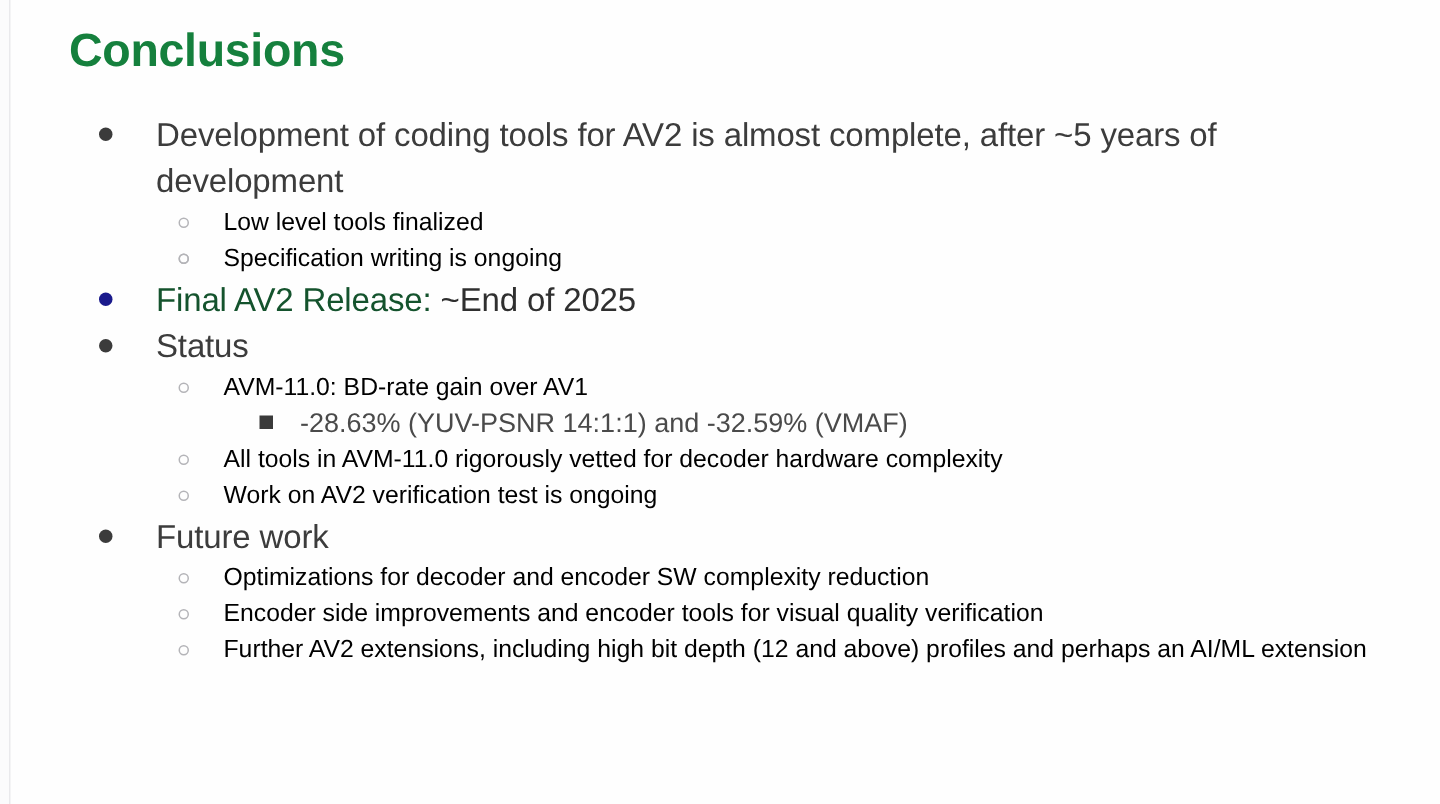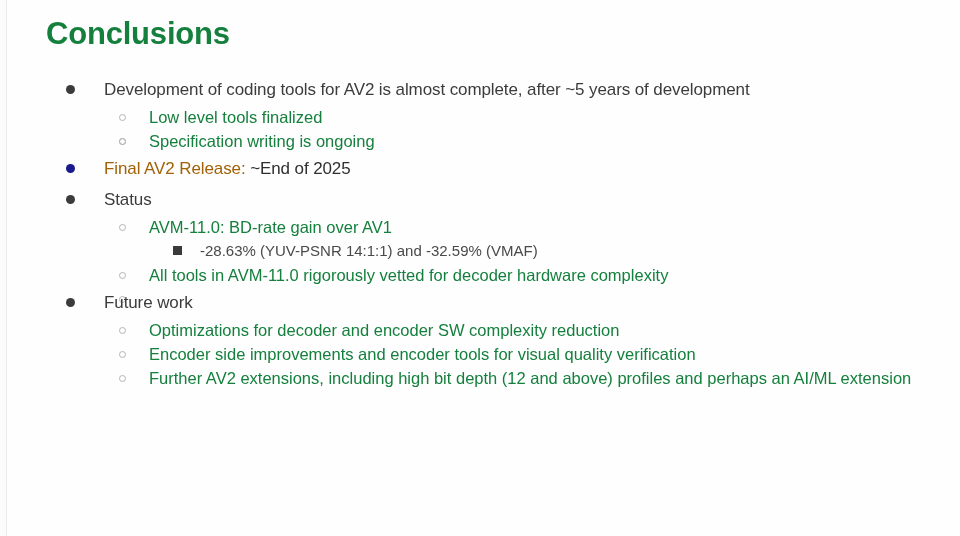--- a/index.html
+++ b/index.html
@@ -90,21 +90,21 @@
     height: 9px;
     border-radius: 50%;
     background: #3b3b3b;
     display: block;
     margin-top: 11px;
   }
   .l1 .dot.blue {
     background: #1a1a8c;
   }
   .l1 .text {
-    font-size: 17px;
+    font-size: 22px;
     line-height: 31px;
     color: #3c3c3c;
     letter-spacing: -0.1px;
   }
 
   
   .l2 {
     padding-left: 149px;
     padding-right: 40px;
   }
@@ -117,47 +117,47 @@
     border-radius: 50%;
     border: 1.3px solid #b4b4b8;
     background: transparent;
     display: block;
     margin-top: 9px;
     box-sizing: border-box;
   }
   .l2 .text {
     font-size: 16.5px;
     line-height: 24px;
-    color: #15803d;
+    color: #000000;
     letter-spacing: 0px;
   }
 
   
   .l3 {
     padding-left: 200px;
     padding-right: 40px;
   }
   .l3 .marker {
     left: 173px;
   }
   .l3 .square {
     width: 9px;
     height: 9px;
     background: #3a3a3a;
     display: block;
     margin-top: 7px;
   }
   .l3 .text {
-    font-size: 15px;
+    font-size: 18px;
     line-height: 24px;
     color: #4a4a4a;
   }
 
   .hl-red {
-    color: #a16207;
+    color: #14532d;
   }
   .hl-dark {
     color: #2f2f2f;
   }
 </style>
 </head>
 <body>
 
 <div class="slide">
 
@@ -227,20 +227,21 @@
       <span class="marker">
           <span class="ring"></span>
         </span>
       <span class="text">All tools in AVM-11.0 rigorously vetted for decoder hardware complexity</span>
     </div>
 
     <div class="row l2">
       <span class="marker">
           <span class="ring"></span>
         </span>
+      <span class="text">Work on AV2 verification test is ongoing</span>
     </div>
 
     <div class="row l1">
       <span class="marker">
           <span class="dot"></span>
         </span>
       <span class="text">Future work</span>
     </div>
 
     <div class="row l2">

